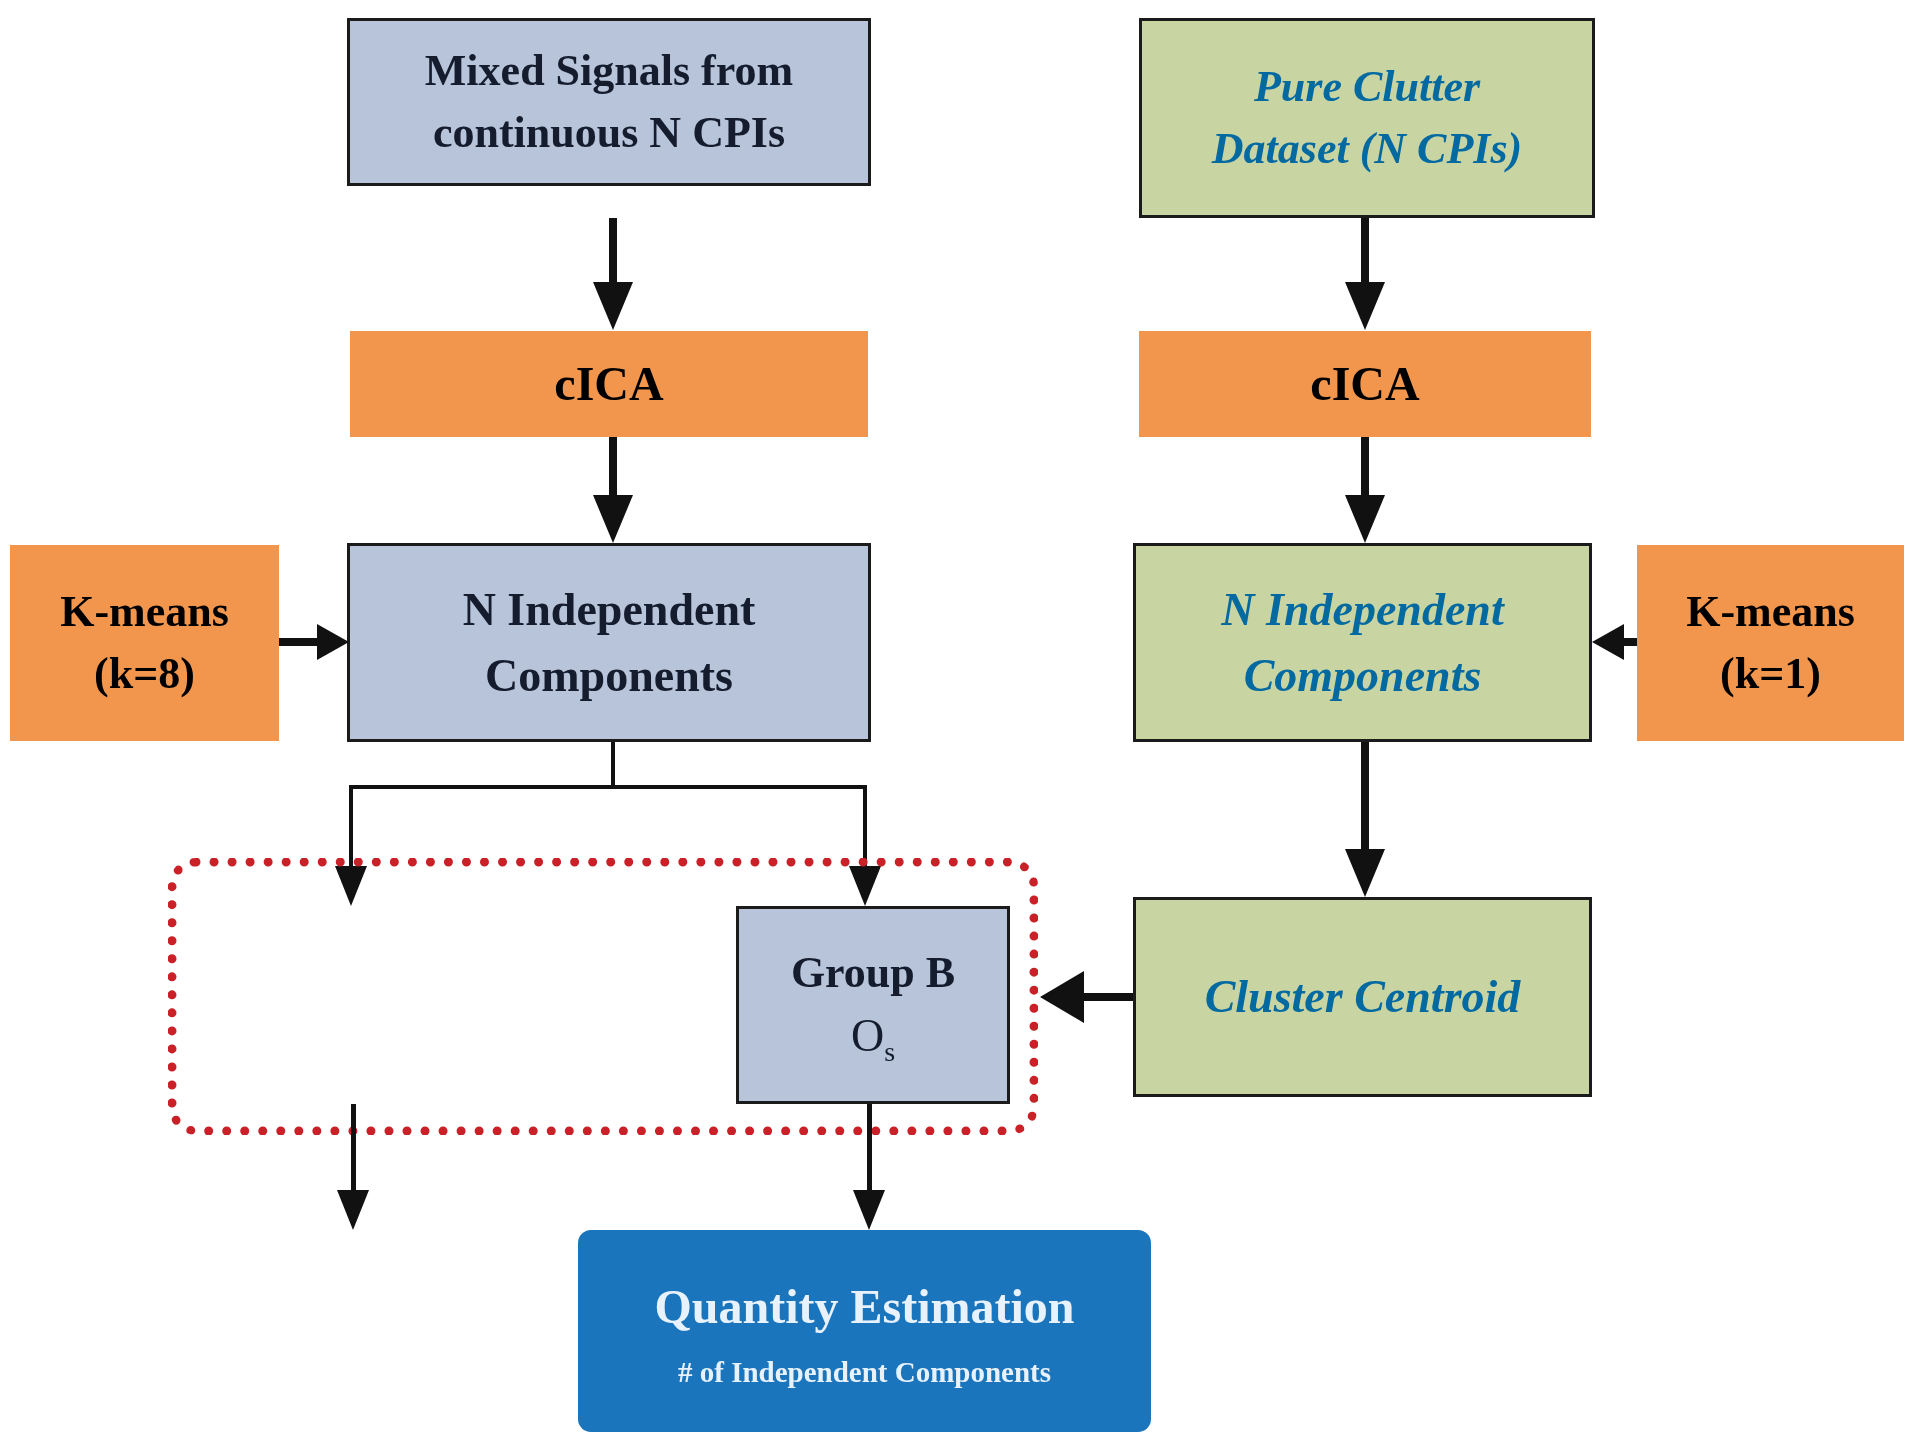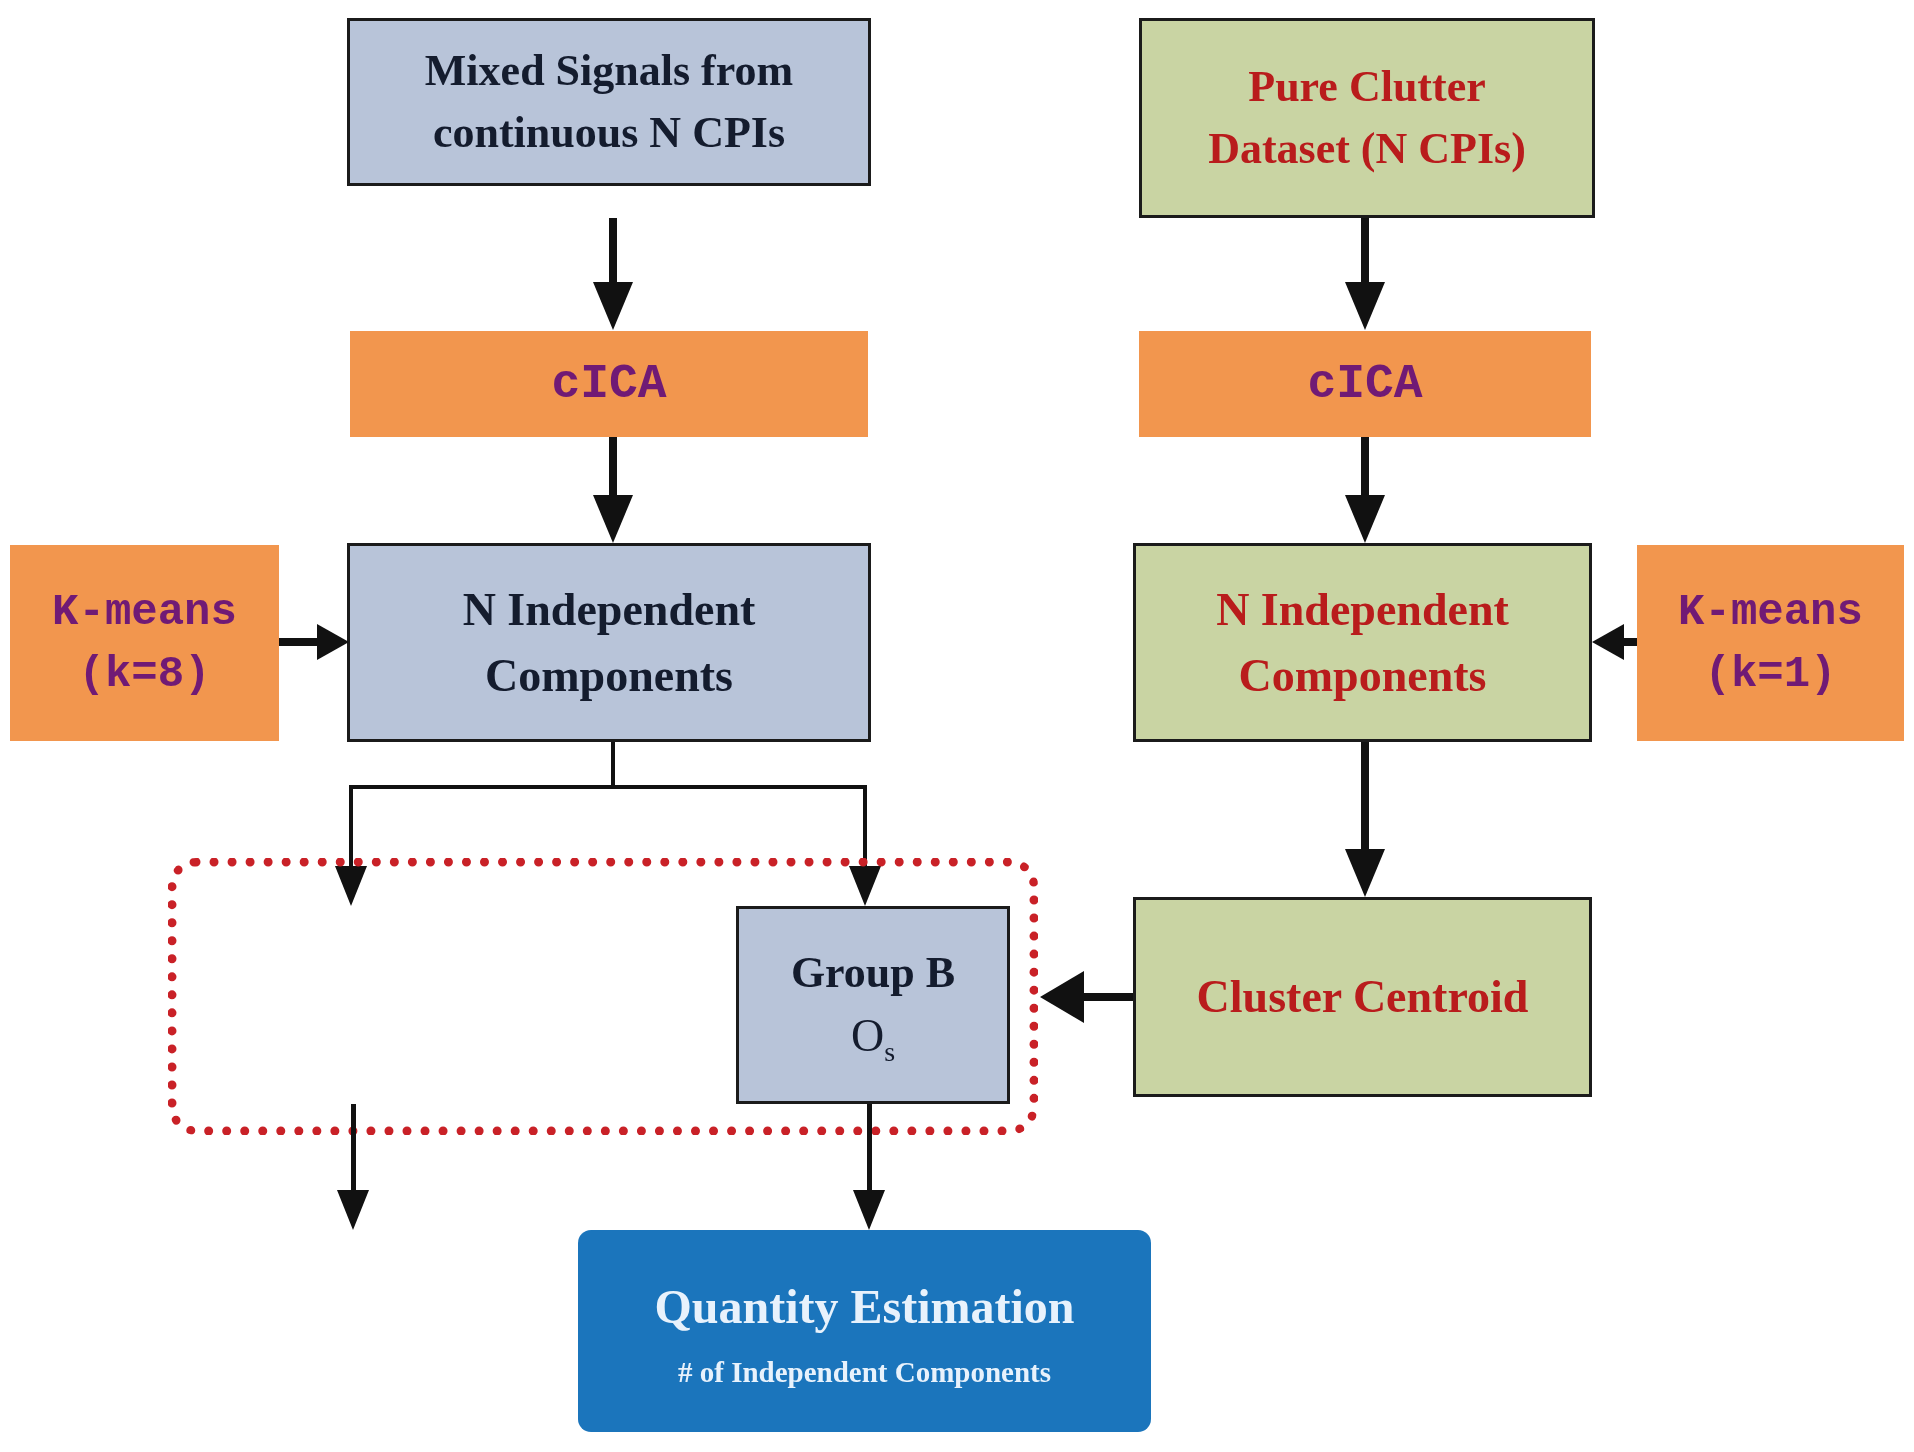--- a/index.html
+++ b/index.html
@@ -13,22 +13,22 @@
   .node{
     position:absolute;
     box-sizing:border-box;
     display:flex;flex-direction:column;
     align-items:center;justify-content:center;
     text-align:center;
     font-weight:bold;
     line-height:1.42;
   }
   .steel{background:var(--steel,#b8c4d9);border:3px solid var(--border,#1b1b1b);color:#141c2e;}
-  .green{background:var(--green,#c9d4a3);border:3px solid var(--border,#1b1b1b);color:#b91c1c;}
-  .orange{background:var(--orange,#f2964e);border:none;color:#701a75;font-family:Liberation Mono, monospace;}
+  .green{background:var(--green,#c9d4a3);border:3px solid var(--border,#1b1b1b);color:#0369a1;font-style:italic;}
+  .orange{background:var(--orange,#f2964e);border:none;color:#000000;}
   .navy{background:var(--navy,#1b75bc);border:none;color:#e8f2fc;}
   .fs44{font-size:44px;}
   .fs46{font-size:46px;}
   .fs48{font-size:48px;}
   .stem{position:absolute;background:#111111;}
   .ah{position:absolute;width:0;height:0;}
   .ah-down-thick{border-left:20px solid transparent;border-right:20px solid transparent;border-top:48px solid #111111;}
   .ah-down-thin{border-left:16px solid transparent;border-right:16px solid transparent;border-top:40px solid #111111;}
   .ah-right-sm{border-top:18px solid transparent;border-bottom:18px solid transparent;border-left:32px solid #111111;}
   .ah-left-sm{border-top:18px solid transparent;border-bottom:18px solid transparent;border-right:32px solid #111111;}

